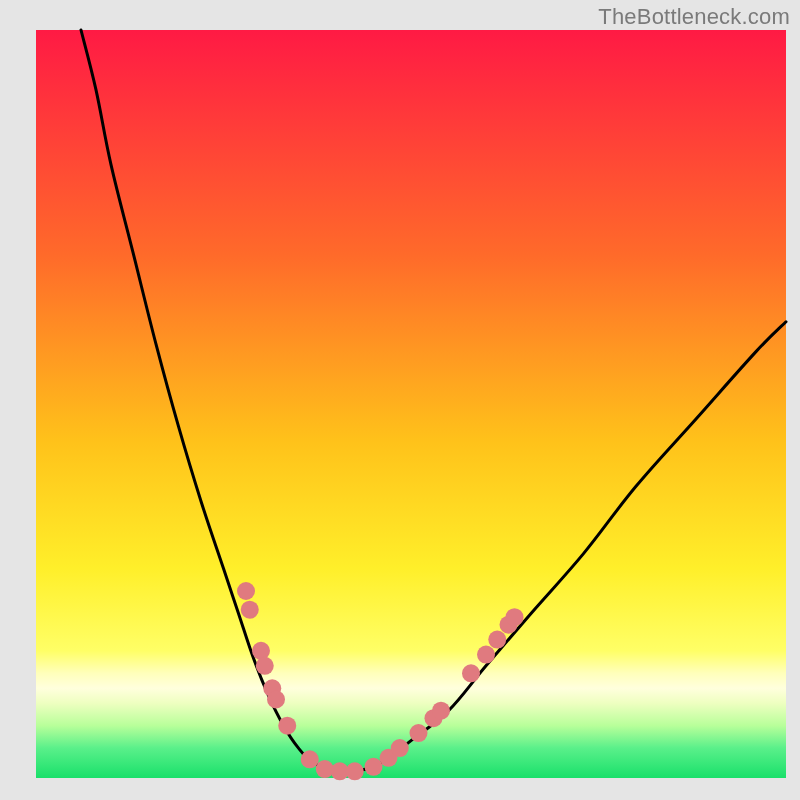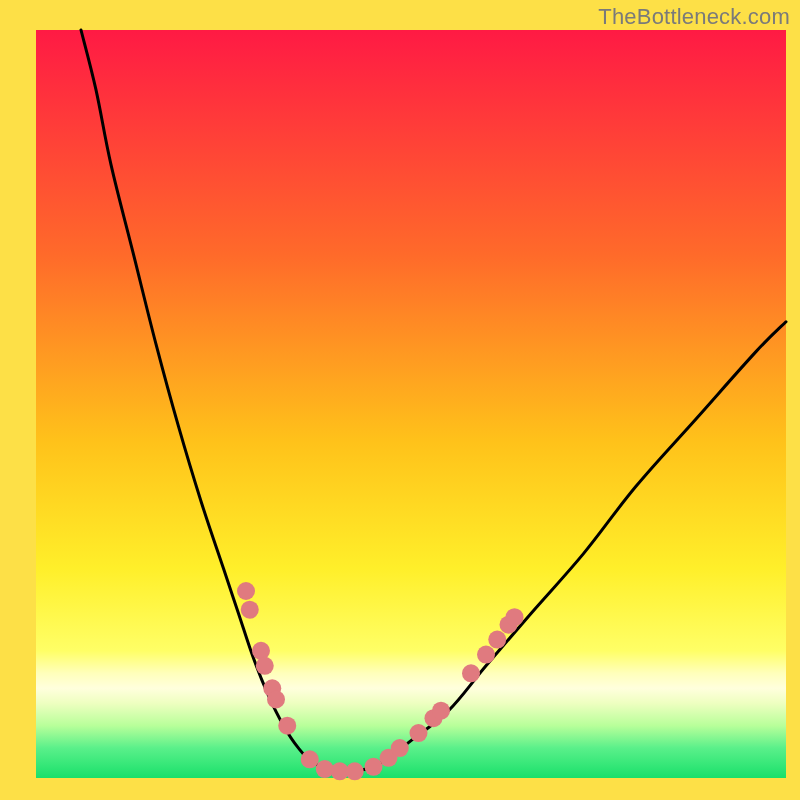--- a/index.html
+++ b/index.html
@@ -8,21 +8,21 @@
     width: 800px;
     height: 800px;
     background: #000;
     overflow: hidden;
     font-family: Arial, Helvetica, sans-serif;
   }
   .frame {
     position: relative;
     width: 800px;
     height: 800px;
-    background: #fde047;
+    background: #e5e5e5;
   }
   .watermark {
     position: absolute;
     top: 4px;
     right: 10px;
     color: #7a7a7a;
     font-size: 22px;
     font-weight: 500;
     letter-spacing: 0.2px;
     z-index: 20;

